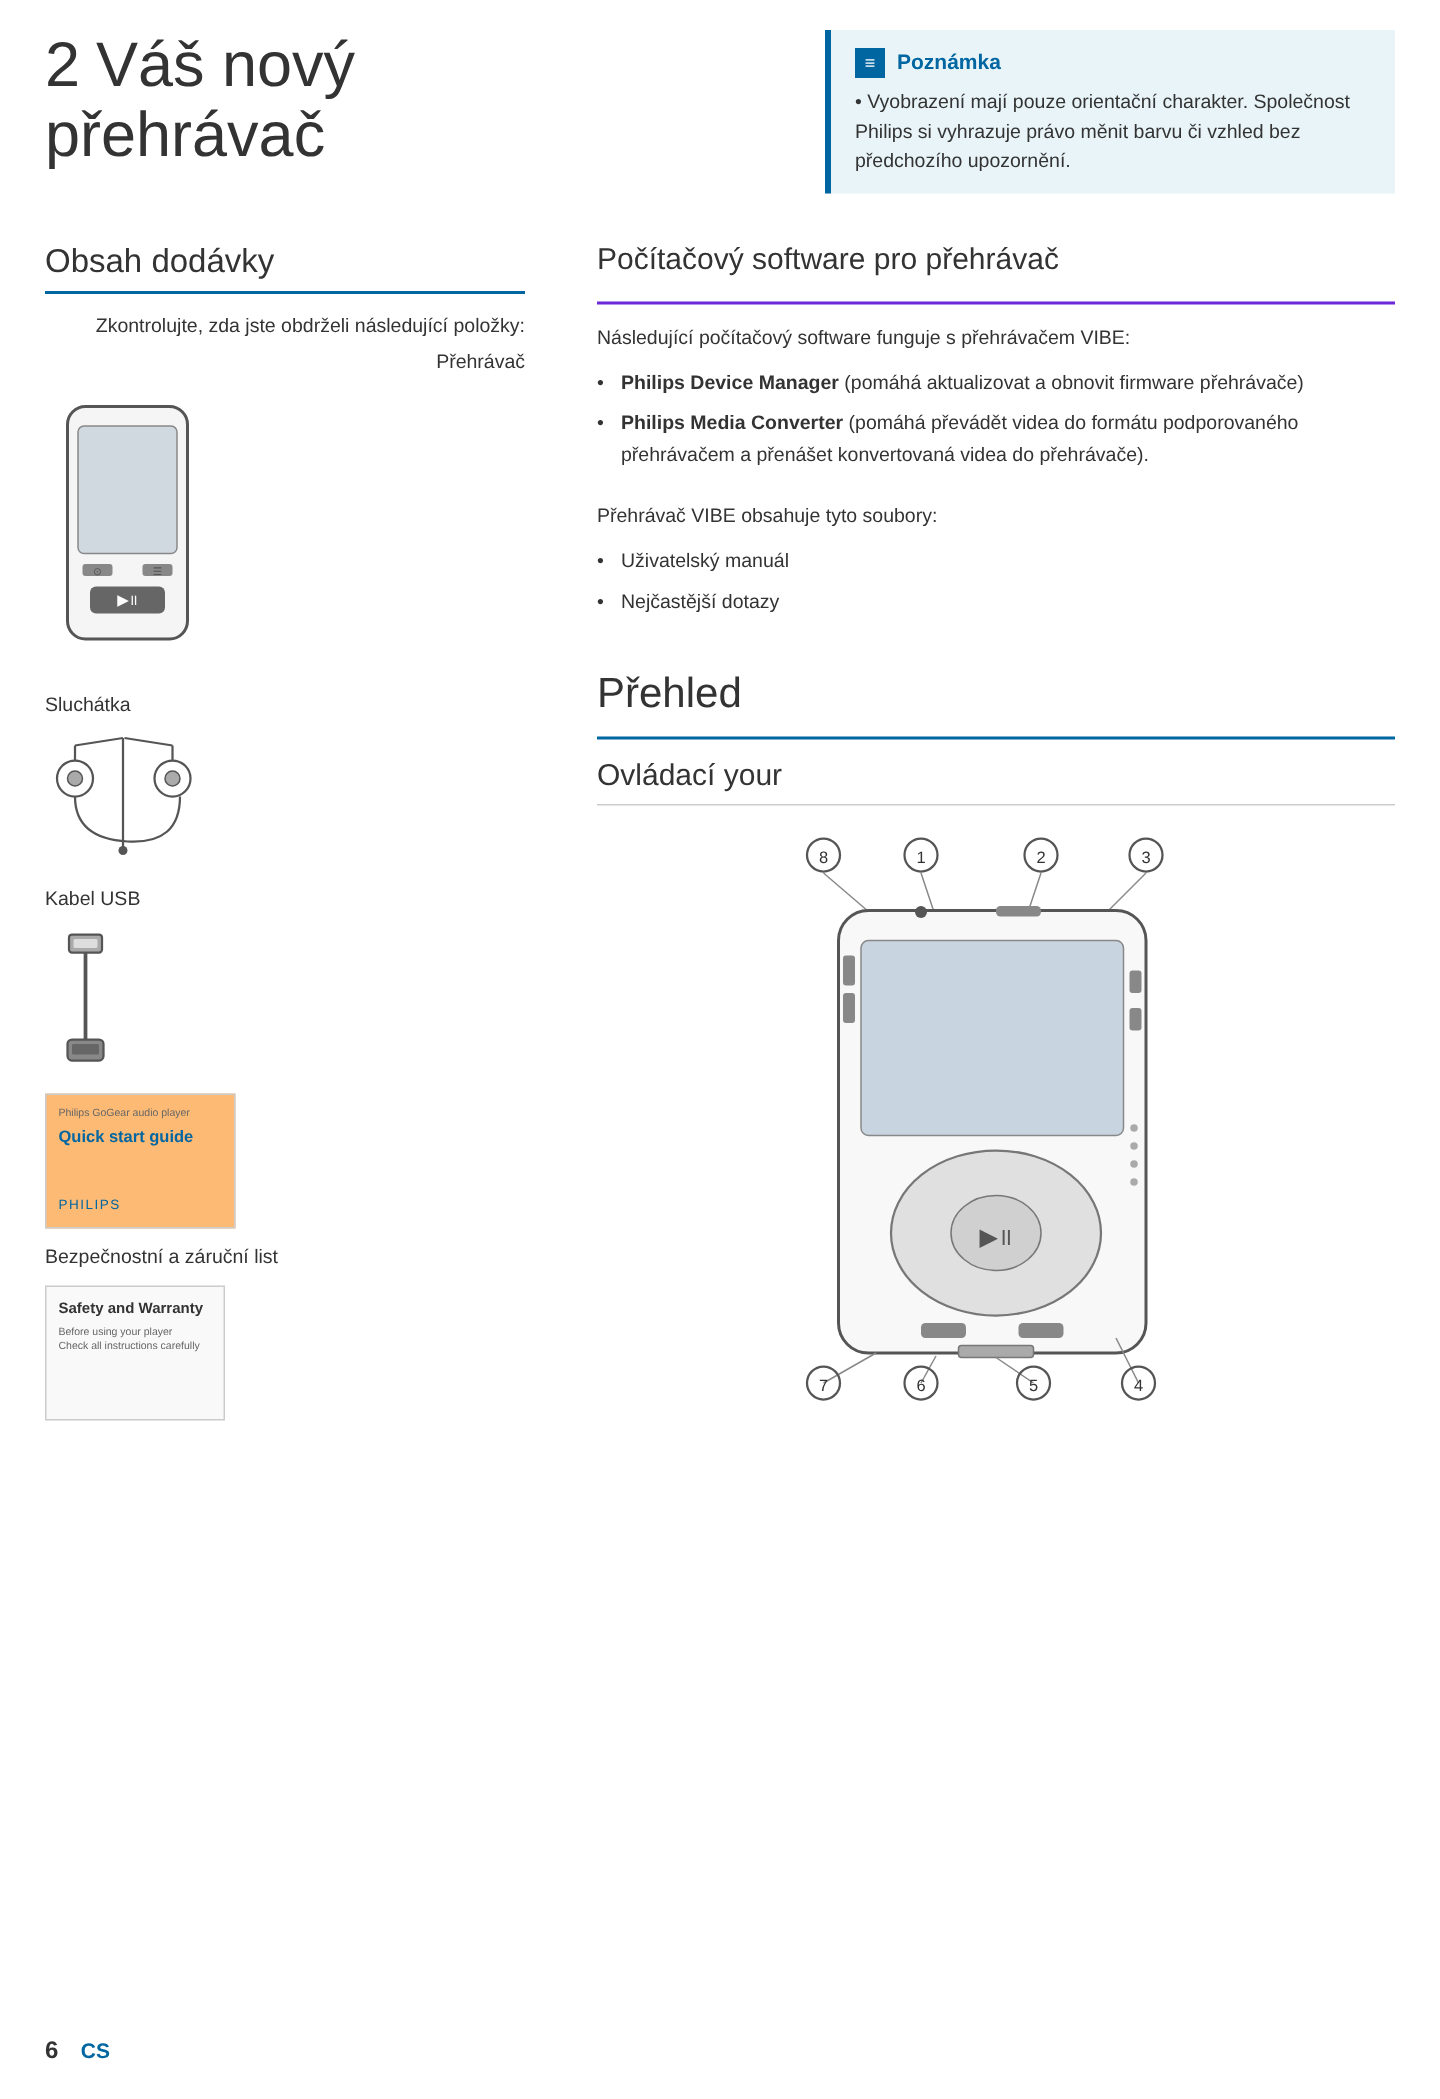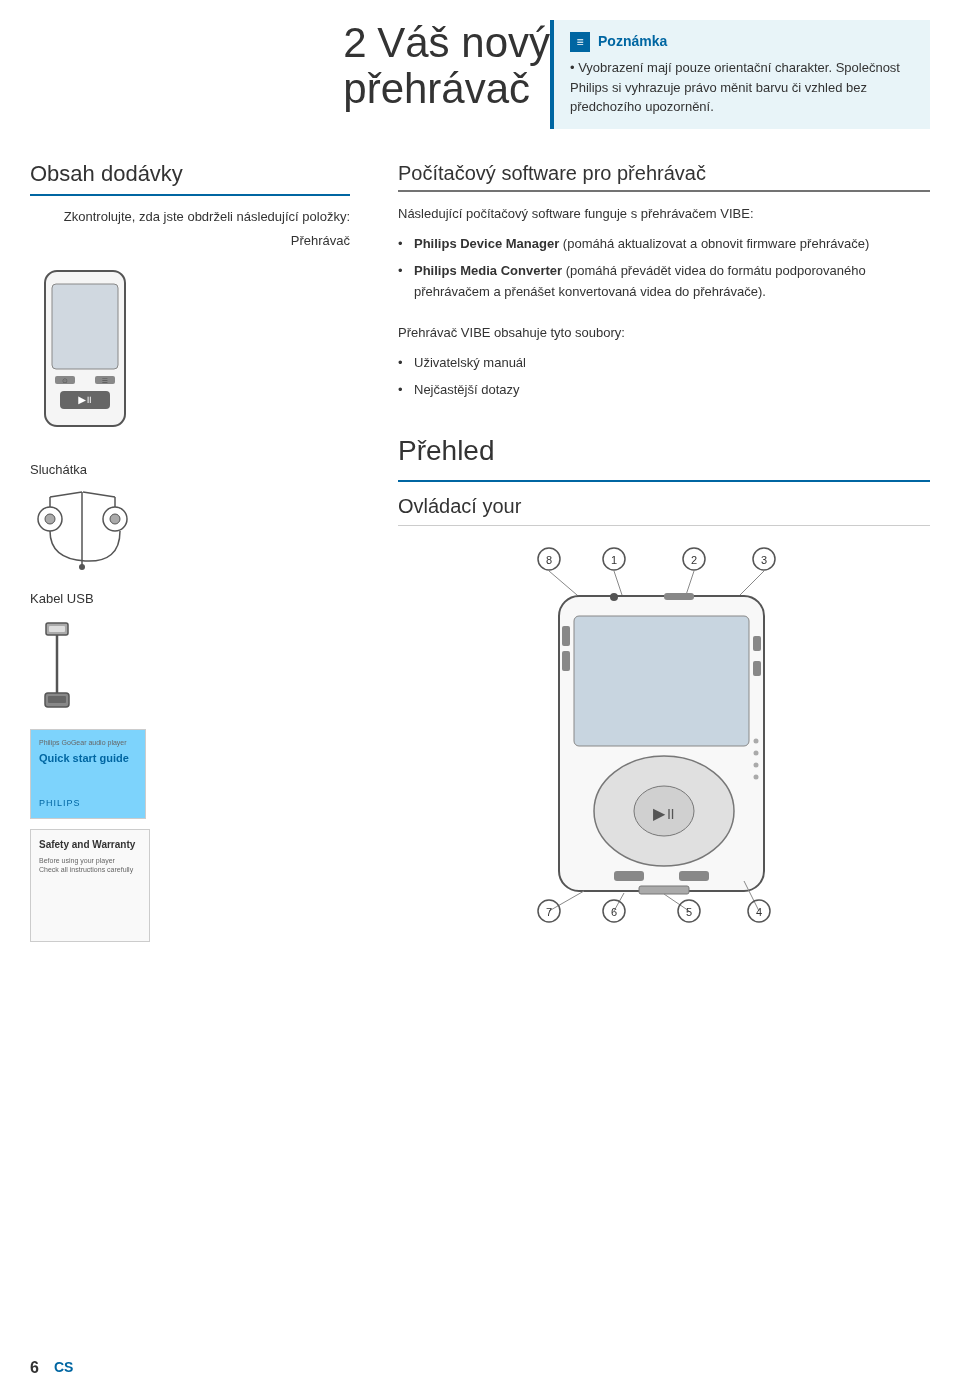--- a/index.html
+++ b/index.html
@@ -17,21 +17,21 @@
       width: 960px;
       min-height: 1399px;
       padding: 20px 30px 30px 30px;
       position: relative;
     }
 
     
     .header {
       display: flex;
       align-items: flex-start;
-      justify-content: flex-end;
+      justify-content: space-between;
       margin-bottom: 30px;
     }
 
     .chapter-title {
       font-size: 38px;
       font-weight: 300;
       color: #333;
       line-height: 1.1;
     }
 
@@ -89,22 +89,22 @@
 
     .right-column {
       flex: 1;
     }
 
     
     .section-title {
       font-size: 20px;
       font-weight: 300;
       color: #333;
-      border-bottom: 2px solid #737373;
-      padding-bottom: 3px;
+      border-bottom: 2px solid #6d28d9;
+      padding-bottom: 14px;
       margin-bottom: 12px;
     }
 
     .content-text {
       font-size: 13px;
       color: #333;
       line-height: 1.6;
       margin-bottom: 10px;
     }
 
@@ -151,24 +151,24 @@
     }
 
     .label-text {
       font-size: 13px;
       color: #333;
       margin-top: 5px;
     }
 
     
     .quick-start-book {
-      width: 116px;
+      width: 127px;
       height: 90px;
       border: 1px solid #ccc;
-      background: #7dd3fc;
+      background: #fdba74;
       padding: 8px;
       margin: 10px 0;
       position: relative;
     }
 
     .book-brand {
       font-size: 7px;
       color: #666;
       margin-bottom: 3px;
     }
@@ -185,21 +185,21 @@
       color: #0066a2;
       letter-spacing: 1px;
       position: absolute;
       bottom: 8px;
       left: 8px;
     }
 
     
     .safety-book {
       width: 120px;
-      height: 113px;
+      height: 90px;
       border: 1px solid #ccc;
       background: #f9f9f9;
       padding: 8px;
       margin: 10px 0;
     }
 
     .safety-title {
       font-size: 10px;
       font-weight: bold;
       color: #333;
@@ -352,20 +352,21 @@
           </svg>
         </div>
 
 
         <div class="quick-start-book">
           <div class="book-brand">Philips GoGear audio player</div>
           <div class="book-title">Quick start guide</div>
           <div class="book-philips">PHILIPS</div>
         </div>
 
+        <div class="label-text" style="margin-bottom: 8px; margin-top: 10px;">Bezpečnostní a záruční list</div>
 
         <div class="safety-book">
           <div class="safety-title">Safety and Warranty</div>
           <div class="safety-text-small">Before using your player</div>
           <div class="safety-text-small">Check all instructions carefully</div>
         </div>
       </div>
     </div>
 
     <div class="right-column">

